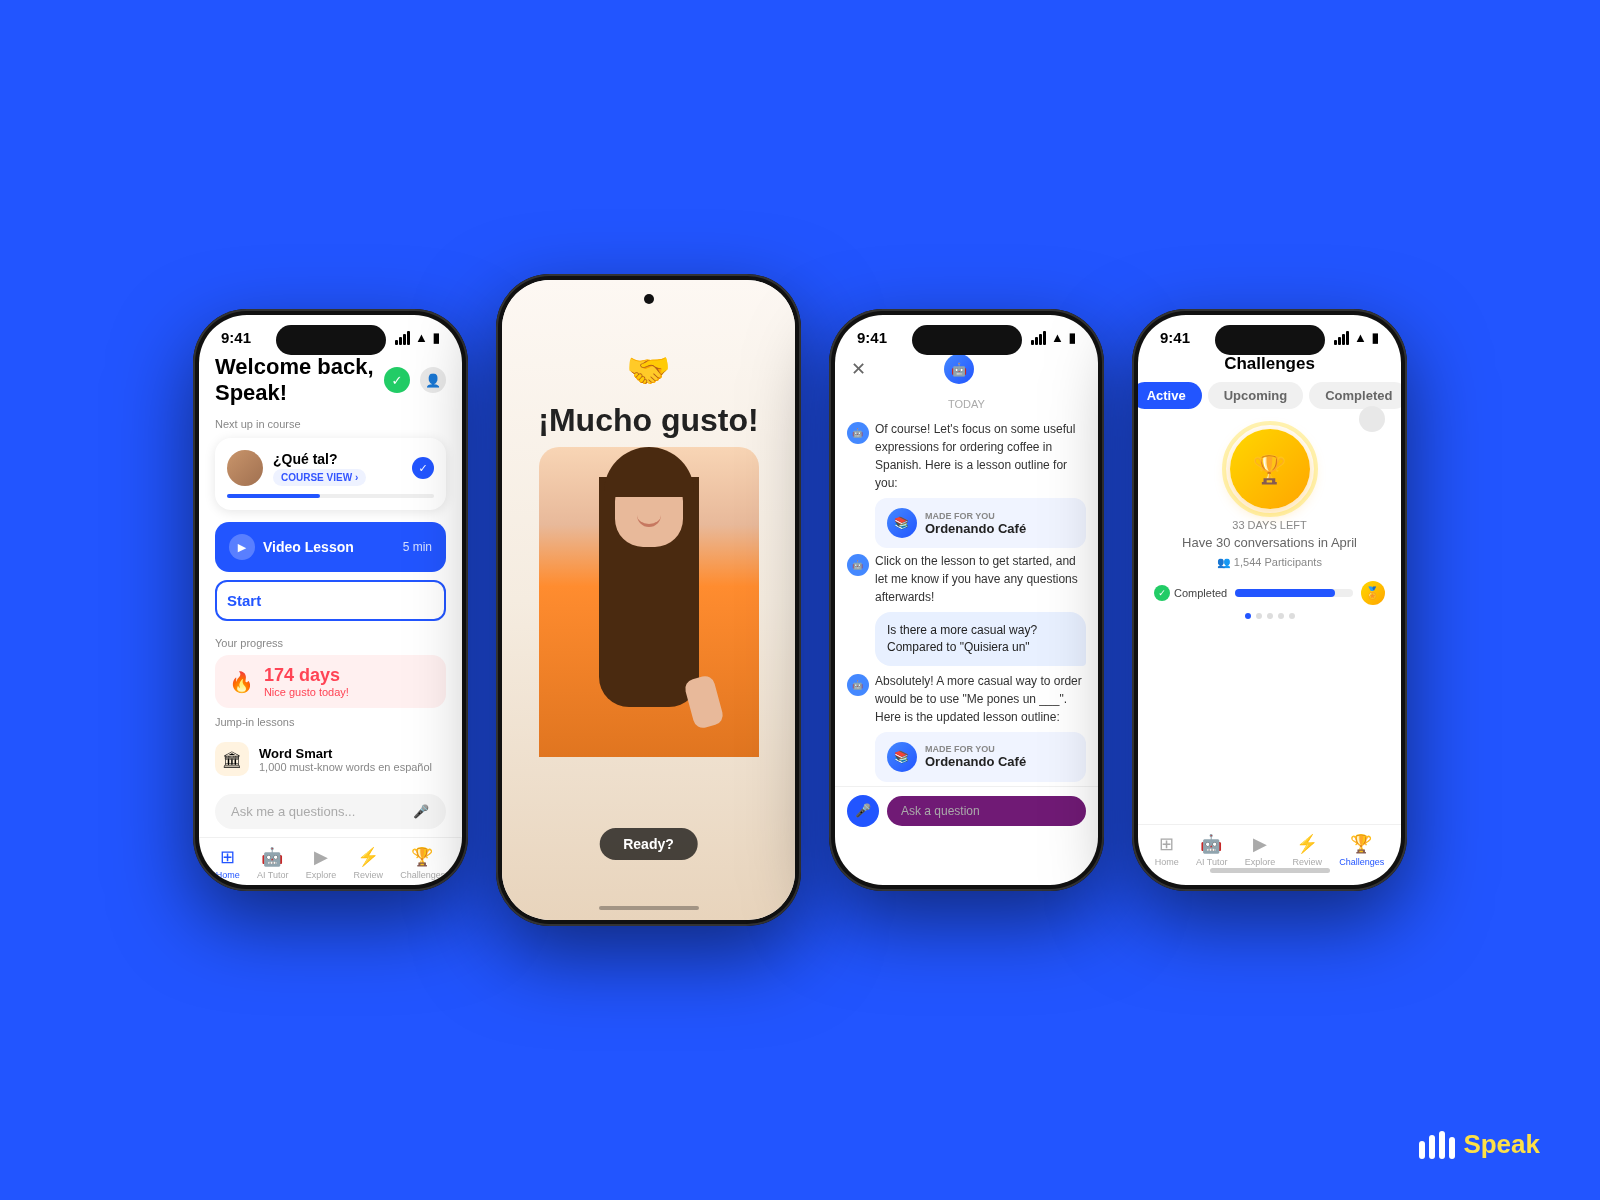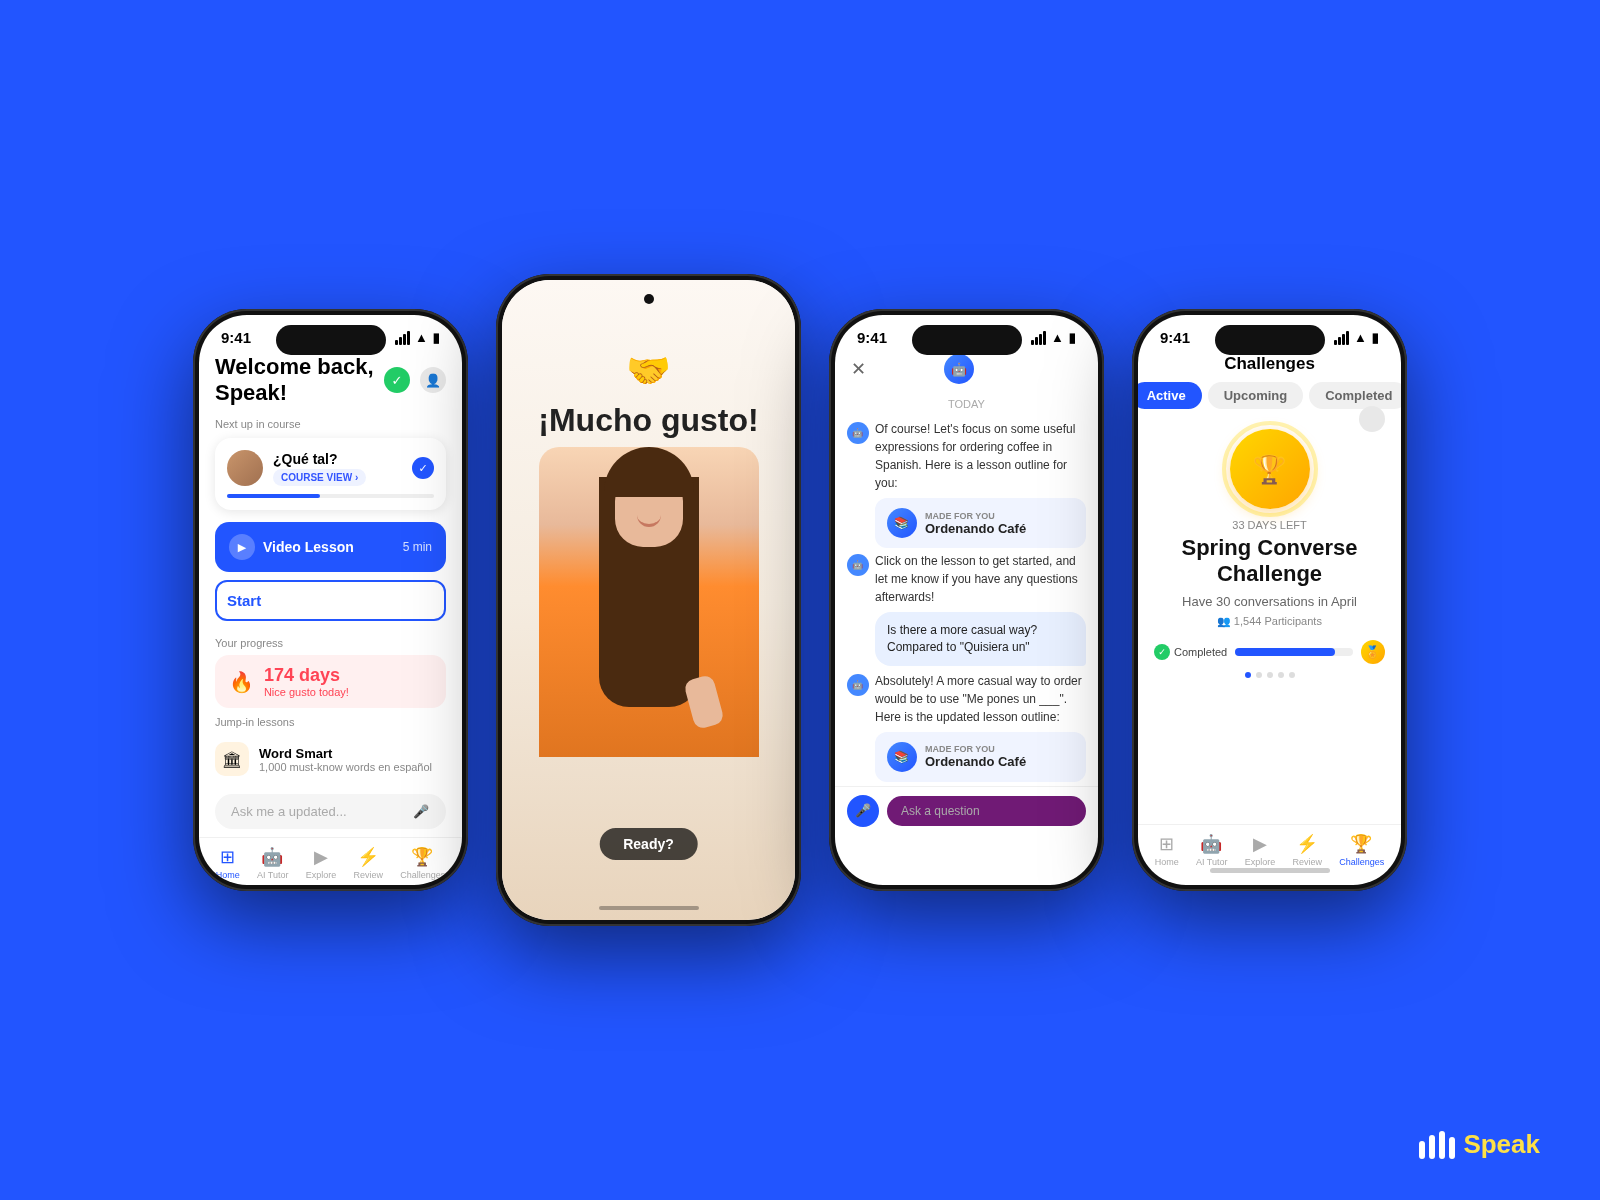--- a/index.html
+++ b/index.html
@@ -661,21 +661,21 @@
         <div class="p1-jump-item">
           <div class="p1-jump-icon">🏛</div>
           <div>
             <div class="p1-jump-title">Word Smart</div>
             <div class="p1-jump-sub">1,000 must-know words en español</div>
           </div>
         </div>
       </div>
 
       <div class="p1-ask-bar">
-        <span>Ask me a updated...</span>
+        <span>Ask me a questions...</span>
         <span>🎤</span>
       </div>
 
       <div class="bottom-nav">
         <div class="nav-item active">
           <span class="nav-icon">⊞</span>
           <span>Home</span>
         </div>
         <div class="nav-item">
           <span class="nav-icon">🤖</span>
@@ -828,21 +828,20 @@
         <div class="p4-tab">Completed</div>
       </div>
 
       <div class="p4-challenge-area">
 
         <div class="p4-medal">
           <span style="font-size:28px;">🏆</span>
         </div>
 
         <div class="p4-days-left">33 DAYS LEFT</div>
-        <div class="p4-challenge-title">Spring Converse Challenge</div>
         <div class="p4-challenge-sub">Have 30 conversations in April</div>
 
         <div class="p4-participants">
           <span>👥 </span>
           <span>1,544 Participants</span>
         </div>
 
         <div class="p4-progress-row">
           <div class="p4-completed-label">
             <div class="p4-check-green">✓</div>

